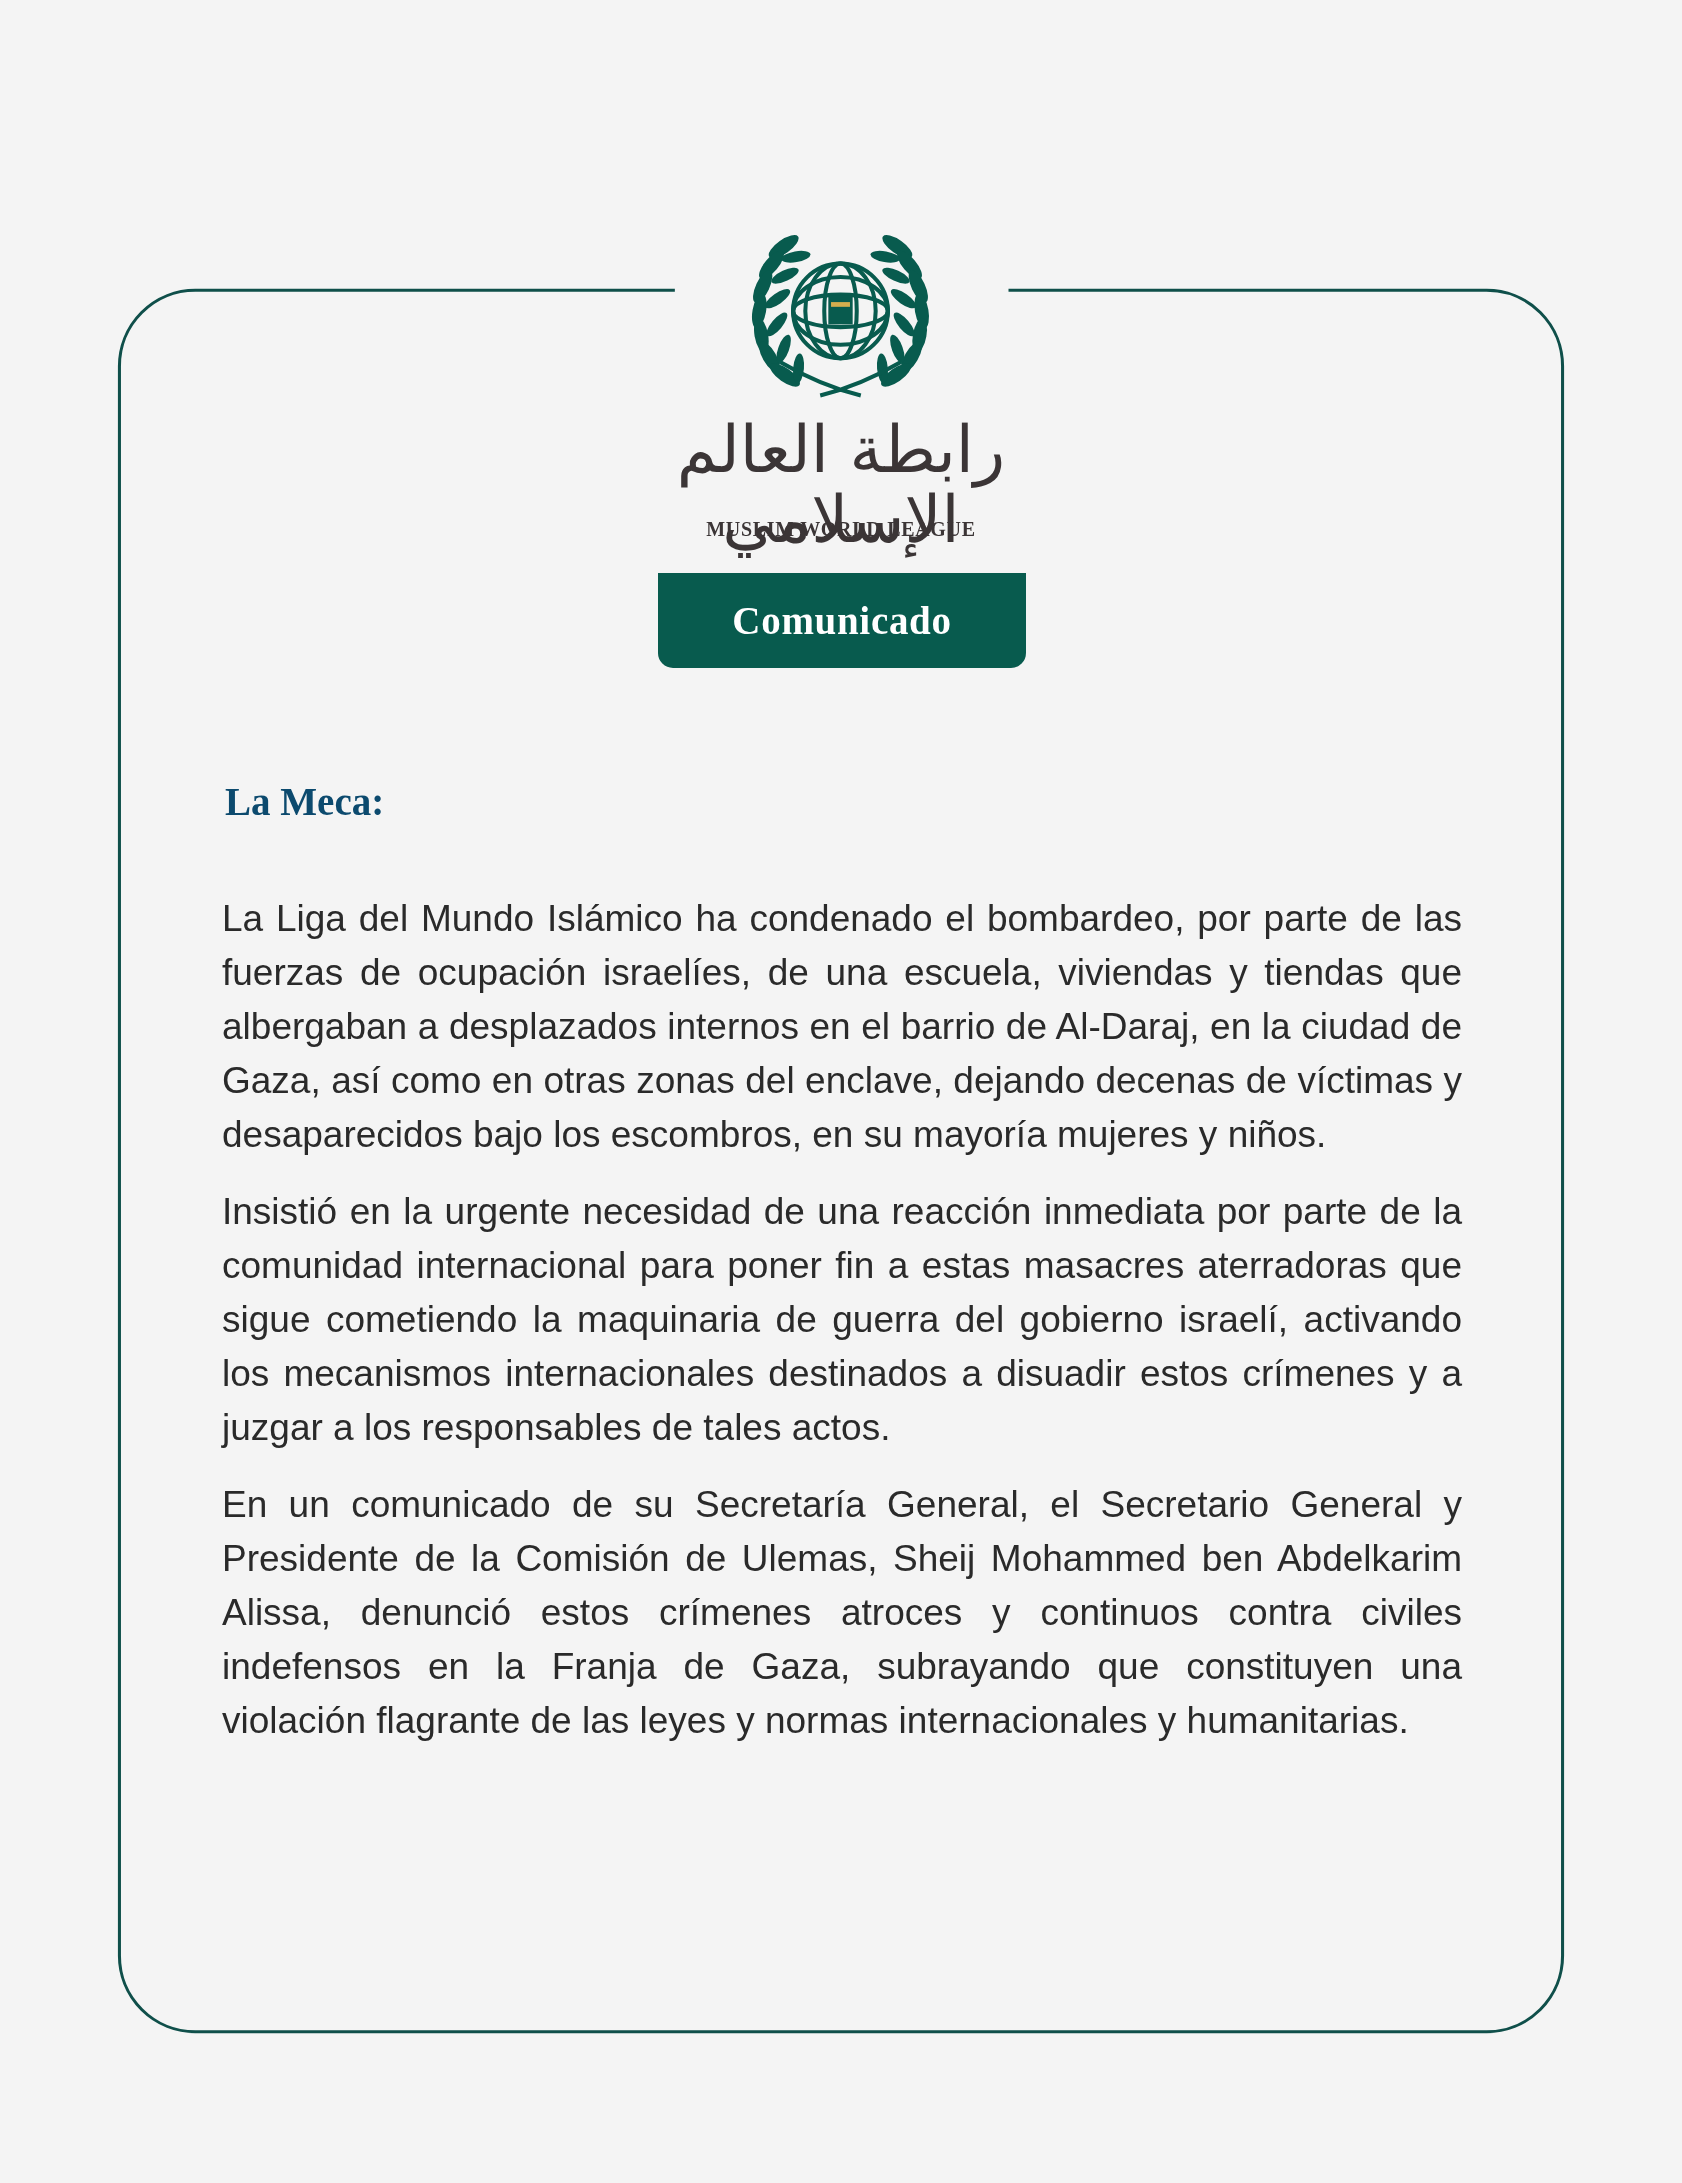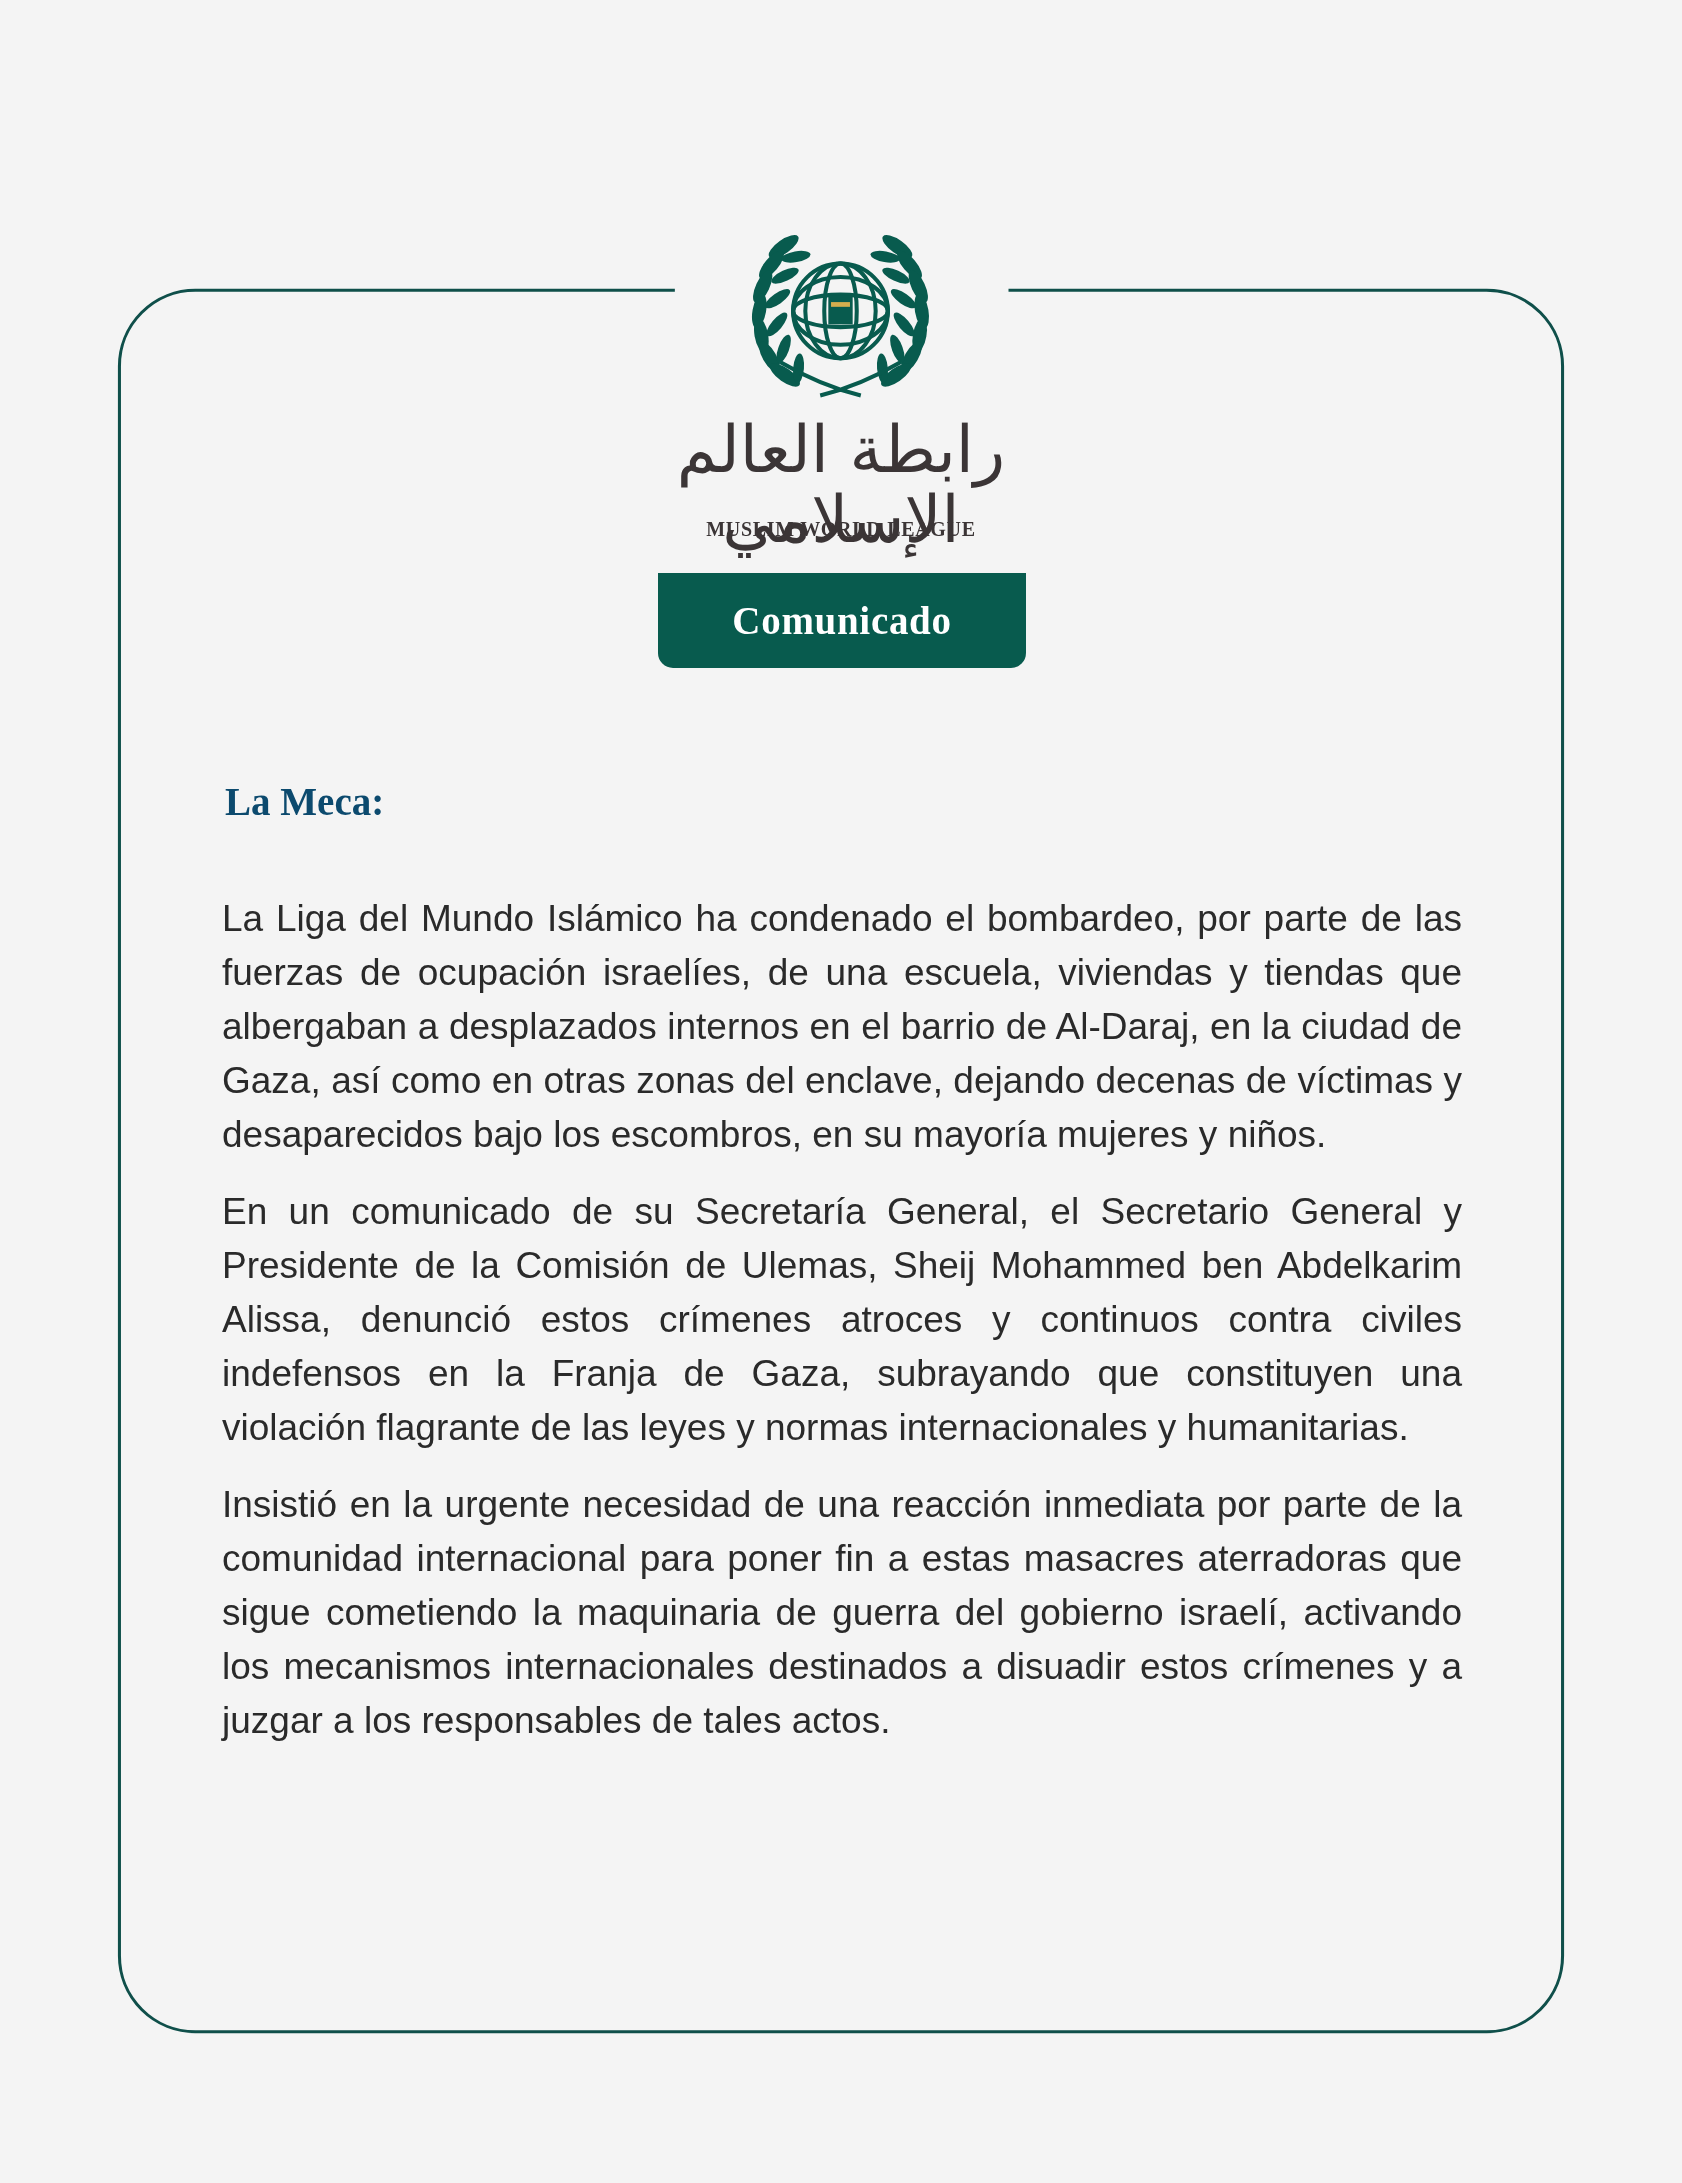--- a/index.html
+++ b/index.html
@@ -118,16 +118,16 @@
 <div class="org-name">MUSLIM WORLD LEAGUE</div>
 
 <div class="badge">
   <span>Comunicado</span>
 </div>
 
 <div class="dateline">La Meca:</div>
 
 <div class="body-text">
   <p>La Liga del Mundo Islámico ha condenado el bombardeo, por parte de las fuerzas de ocupación israelíes, de una escuela, viviendas y tiendas que albergaban a desplazados internos en el barrio de Al-Daraj, en la ciudad de Gaza, así como en otras zonas del enclave, dejando decenas de víctimas y desaparecidos bajo los escombros, en su mayoría mujeres y niños.</p>
+  <p>Insistió en la urgente necesidad de una reacción inmediata por parte de la comunidad internacional para poner fin a estas masacres aterradoras que sigue cometiendo la maquinaria de guerra del gobierno israelí, activando los mecanismos internacionales destinados a disuadir estos crímenes y a juzgar a los responsables de tales actos.</p>
   <p>En un comunicado de su Secretaría General, el Secretario General y Presidente de la Comisión de Ulemas, Sheij Mohammed ben Abdelkarim Alissa, denunció estos crímenes atroces y continuos contra civiles indefensos en la Franja de Gaza, subrayando que constituyen una violación flagrante de las leyes y normas internacionales y humanitarias.</p>
-  <p>Insistió en la urgente necesidad de una reacción inmediata por parte de la comunidad internacional para poner fin a estas masacres aterradoras que sigue cometiendo la maquinaria de guerra del gobierno israelí, activando los mecanismos internacionales destinados a disuadir estos crímenes y a juzgar a los responsables de tales actos.</p>
 </div>
 
 
 </body></html>

